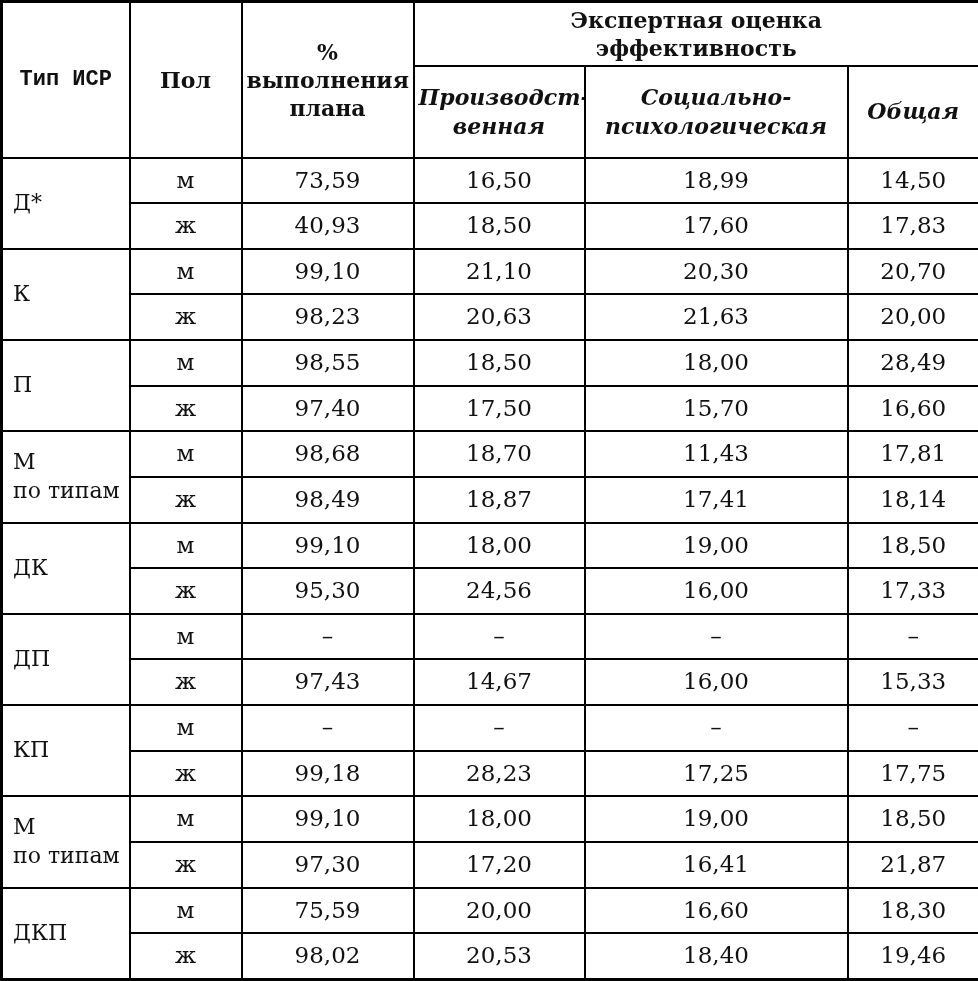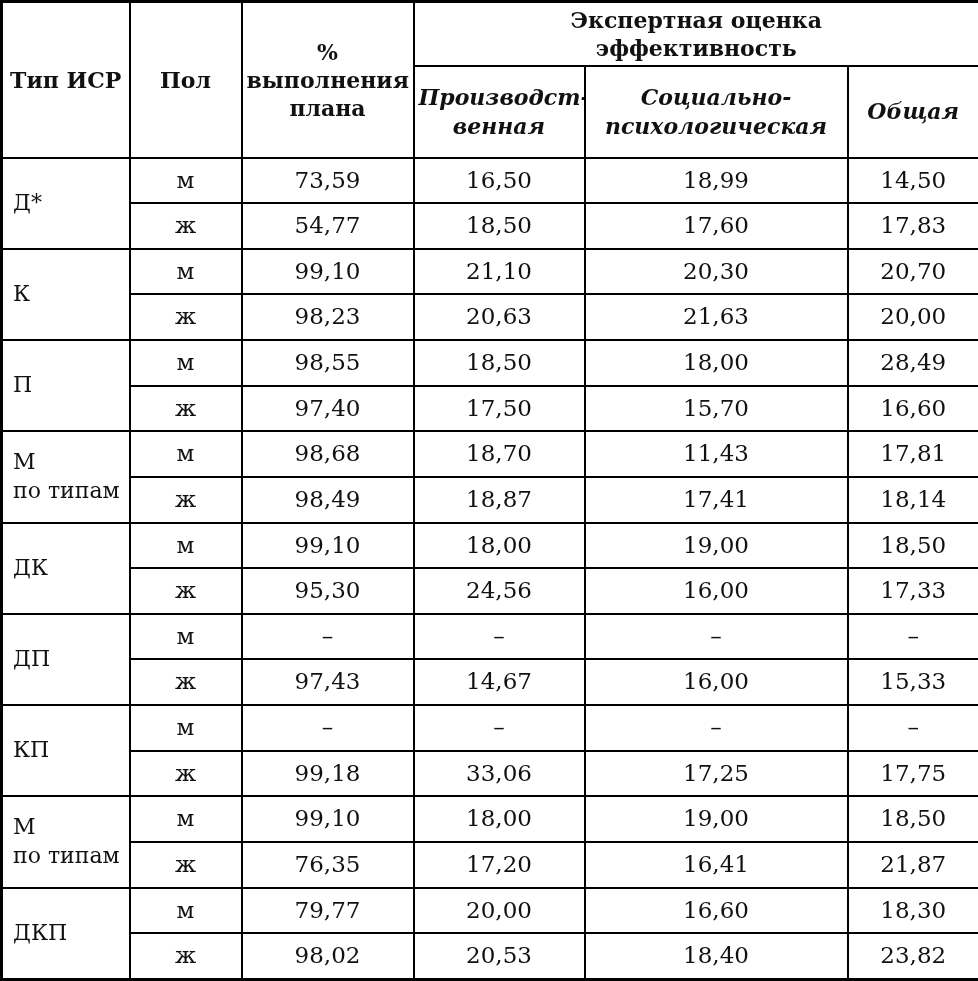--- a/index.html
+++ b/index.html
@@ -32,20 +32,21 @@
     font-weight: bold;
     font-size: 22px;
     line-height: 1.28;
     white-space: pre-line;
   }
   thead tr.hrow1 { height: 64px; }
   thead tr.hrow2 { height: 92px; font-style: italic; }
   th.type-header {
     text-align: left;
     padding-left: 9px;
+    font-family: Liberation Mono, monospace;
   }
   tbody td {
     font-size: 23px;
     line-height: 1.2;
   }
   tbody td.type-cell {
     text-align: left;
     padding-left: 10px;
     font-size: 22px;
     line-height: 1.3;
@@ -87,21 +88,21 @@
         <tr>
           <td rowspan="2" class="type-cell">Д*</td>
           <td>м</td>
           <td>73,59</td>
           <td>16,50</td>
           <td>18,99</td>
           <td>14,50</td>
         </tr>
         <tr>
           <td>ж</td>
-          <td>54,77</td>
+          <td>40,93</td>
           <td>18,50</td>
           <td>17,60</td>
           <td>17,83</td>
         </tr>
         <tr>
           <td rowspan="2" class="type-cell">К</td>
           <td>м</td>
           <td>99,10</td>
           <td>21,10</td>
           <td>20,30</td>
@@ -179,50 +180,50 @@
           <td rowspan="2" class="type-cell">КП</td>
           <td>м</td>
           <td>–</td>
           <td>–</td>
           <td>–</td>
           <td>–</td>
         </tr>
         <tr>
           <td>ж</td>
           <td>99,18</td>
-          <td>33,06</td>
+          <td>28,23</td>
           <td>17,25</td>
           <td>17,75</td>
         </tr>
         <tr>
           <td rowspan="2" class="type-cell">М
 по типам</td>
           <td>м</td>
           <td>99,10</td>
           <td>18,00</td>
           <td>19,00</td>
           <td>18,50</td>
         </tr>
         <tr>
           <td>ж</td>
-          <td>76,35</td>
+          <td>97,30</td>
           <td>17,20</td>
           <td>16,41</td>
           <td>21,87</td>
         </tr>
         <tr>
           <td rowspan="2" class="type-cell">ДКП</td>
           <td>м</td>
-          <td>79,77</td>
+          <td>75,59</td>
           <td>20,00</td>
           <td>16,60</td>
           <td>18,30</td>
         </tr>
         <tr>
           <td>ж</td>
           <td>98,02</td>
           <td>20,53</td>
           <td>18,40</td>
-          <td>23,82</td>
+          <td>19,46</td>
         </tr>
       </tbody>
   </table>
 </div>
 
 </body></html>

